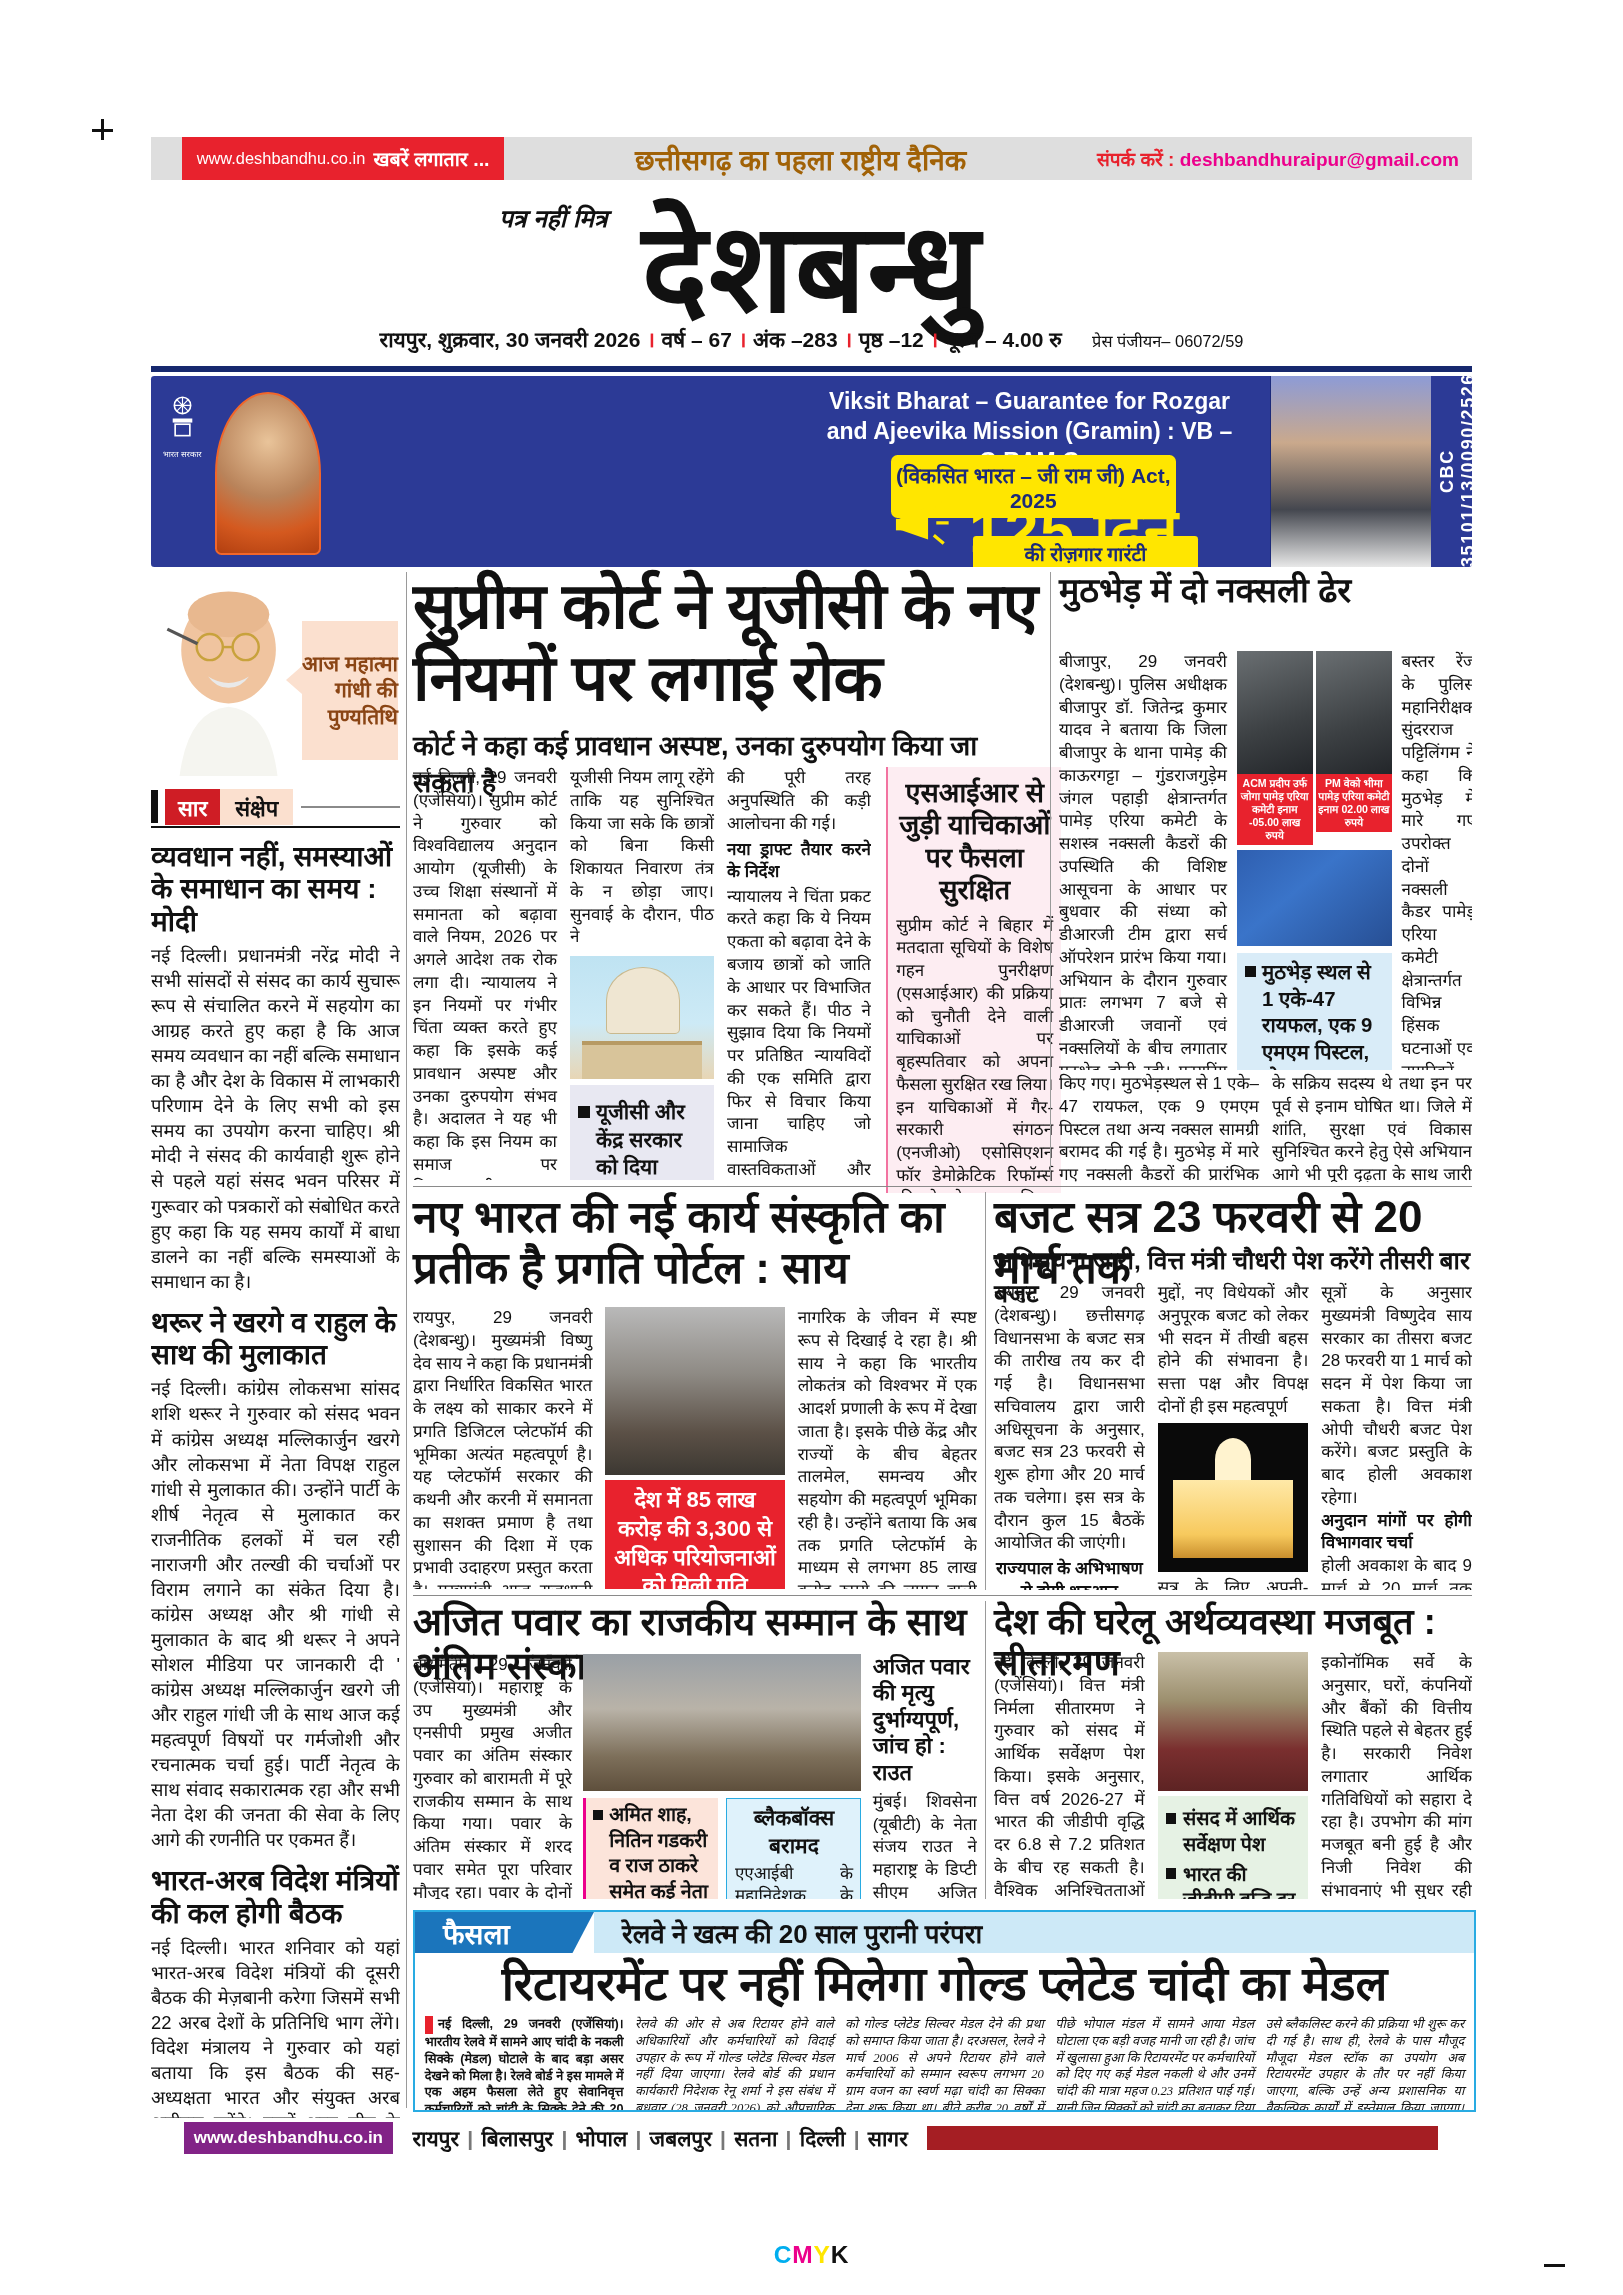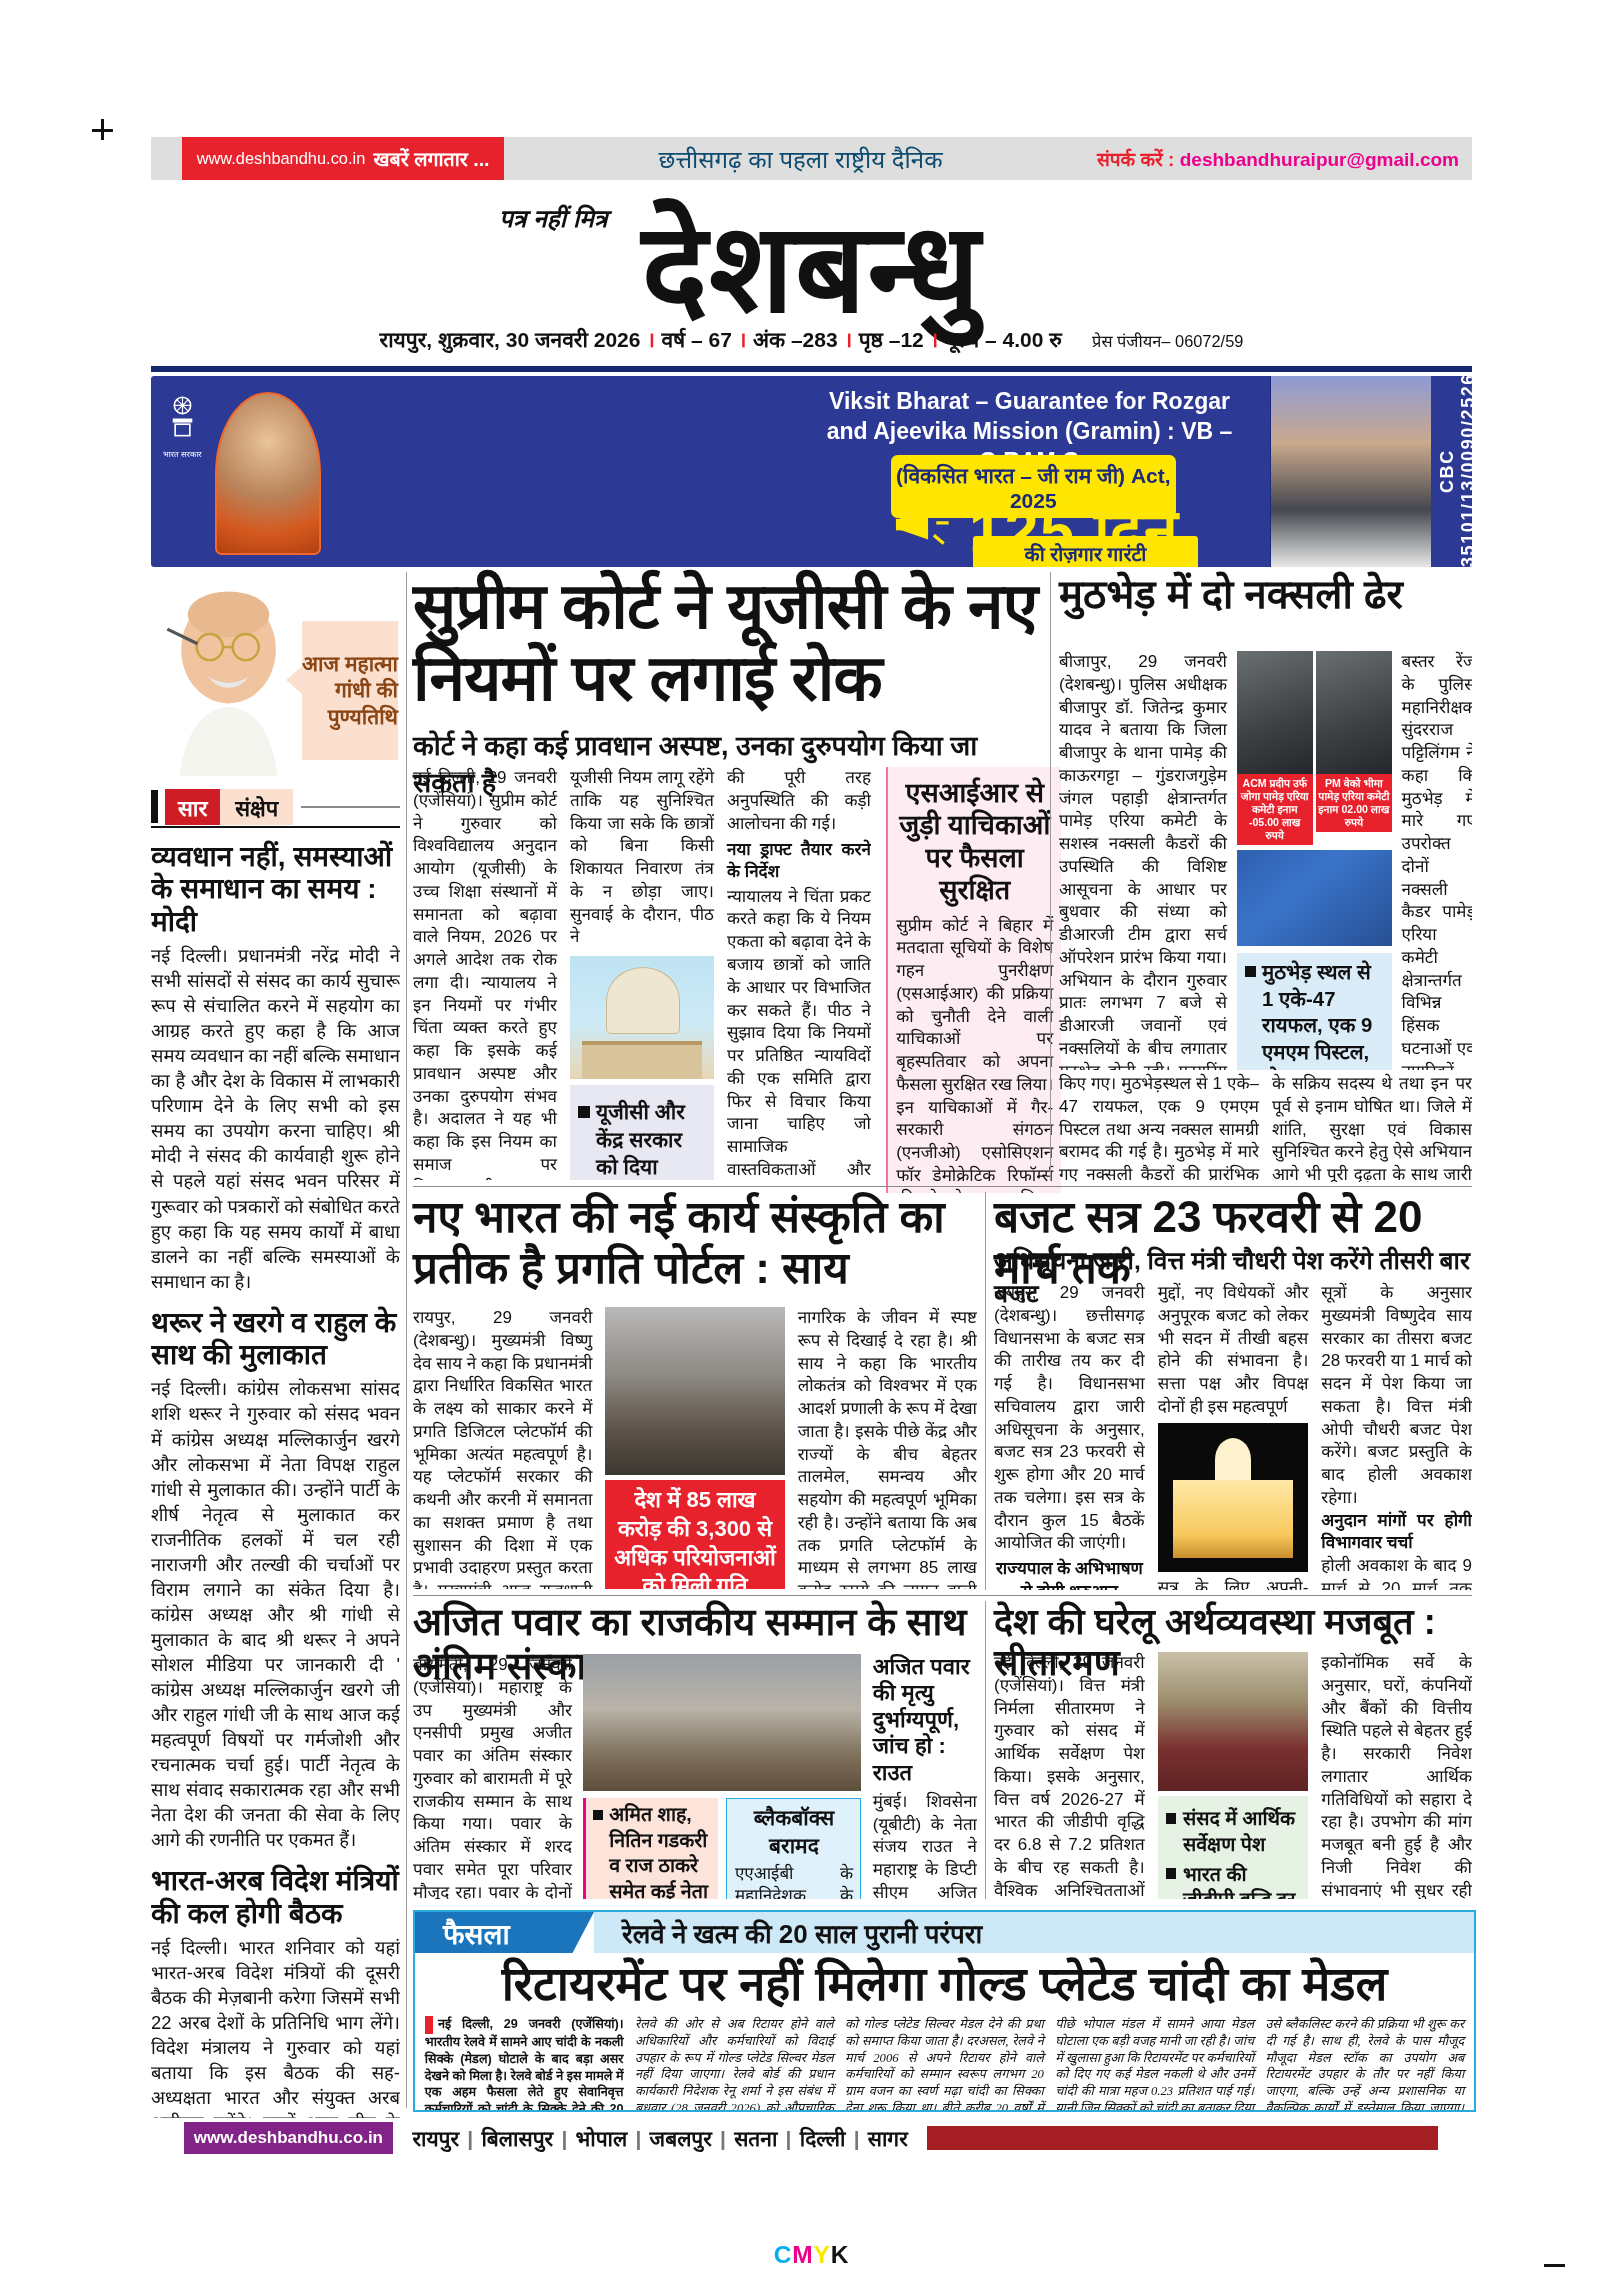--- a/index.html
+++ b/index.html
@@ -7,21 +7,21 @@
         font-family:"Liberation Sans","DejaVu Sans",sans-serif;color:#111;overflow:hidden;}
   .abs{position:absolute;}
   .clip{overflow:hidden;}
   .jt{text-align:justify;}
   .b{font-weight:bold;}
   
   .topbar{left:151px;top:137px;width:1321px;height:43px;background:#dedede;display:flex;align-items:center;}
   .topbar-red{background:#e8222d;color:#fff;height:100%;display:flex;align-items:center;gap:8.2px;padding:0 14.7px;margin-left:31px;}
   .topbar-red .site{font-size:16.4px;}
   .topbar-red .ticker{font-size:19.6px;font-weight:bold;}
-  .topbar-center{flex:1;text-align:center;color:#0c4a6e;font-size:24px;font-weight:normal;}
+  .topbar-center{flex:1;text-align:center;color:#a16207;font-size:28px;font-weight:bold;}
   .topbar-right{font-size:19px;padding-right:13px;color:#e8222d;font-weight:bold;}
   .topbar-right .email{color:#ec008c;font-weight:bold;}
   
   .tagline{left:499px;top:201px;font-size:24.5px;font-weight:bold;font-style:italic;}
   .logo{left:151px;top:206px;width:1321px;text-align:center;font-size:124px;line-height:1.0;font-weight:800;letter-spacing:1.6px;}
   .dateline{left:151px;top:325px;width:1321px;text-align:center;font-size:21px;font-weight:bold;}
   .dateline .sep{color:#e8222d;padding:0 6.5px;}
   .dateline .reg{font-size:16.4px;font-weight:normal;padding-left:24.5px;}
   .bluerule{left:151px;top:366px;width:1321px;height:5.7px;background:#16286e;}
   
@@ -33,21 +33,21 @@
   .adtitle{left:666px;top:11.4px;width:425px;color:#fff;text-align:center;font-weight:bold;font-size:23px;line-height:1.3;}
   .adact{left:740px;top:79px;width:278px;background:#ffe600;color:#1c2a7a;text-align:center;font-weight:bold;font-size:21px;padding:5.7px 3.3px;border-radius:6.5px;}
   .ad125{left:818px;top:111px;color:#ffe600;font-size:61px;font-weight:900;letter-spacing:1.6px;}
   .adguar{left:822px;top:160px;width:225px;background:#ffe600;color:#1c2a7a;text-align:center;font-weight:bold;font-size:19.6px;padding:4.1px 0;border-radius:3.3px;}
   .modi{left:1119px;top:0;width:160px;height:191px;background:linear-gradient(180deg,#8d9bd6 0%,#caa98c 35%,#44474f 70%,#e8e8e8 100%);border-left:1.6px solid #1c2a7a;}
   .cbc{left:1286px;top:0;height:191px;width:34px;color:#fff;font-weight:bold;font-size:18px;letter-spacing:1.6px;
        writing-mode:vertical-rl;transform:rotate(180deg);text-align:center;}
   .megaphone{left:740px;top:114px;}
   
   .hl-xl{font-size:64px;font-weight:800;line-height:1.12;letter-spacing:-0.8px;}
-  .hl-lg{font-size:40px;font-weight:800;line-height:1.1;}
+  .hl-lg{font-size:34px;font-weight:800;line-height:1.1;}
   .hl-md{font-size:44px;font-weight:800;line-height:1.15;}
   .hl-sm{font-size:38px;font-weight:800;line-height:1.15;}
   .subhead{font-size:27px;font-weight:bold;}
   .body-t{font-size:18.4px;line-height:1.36;}
   .body-s{font-size:17px;line-height:1.34;}
   .cols{display:flex;gap:13px;}
   .cols>div{flex:1;}
   .vrule{width:0.8px;background:#9a9a9a;}
   .hrule{height:0.8px;background:#8a8a8a;}
   

